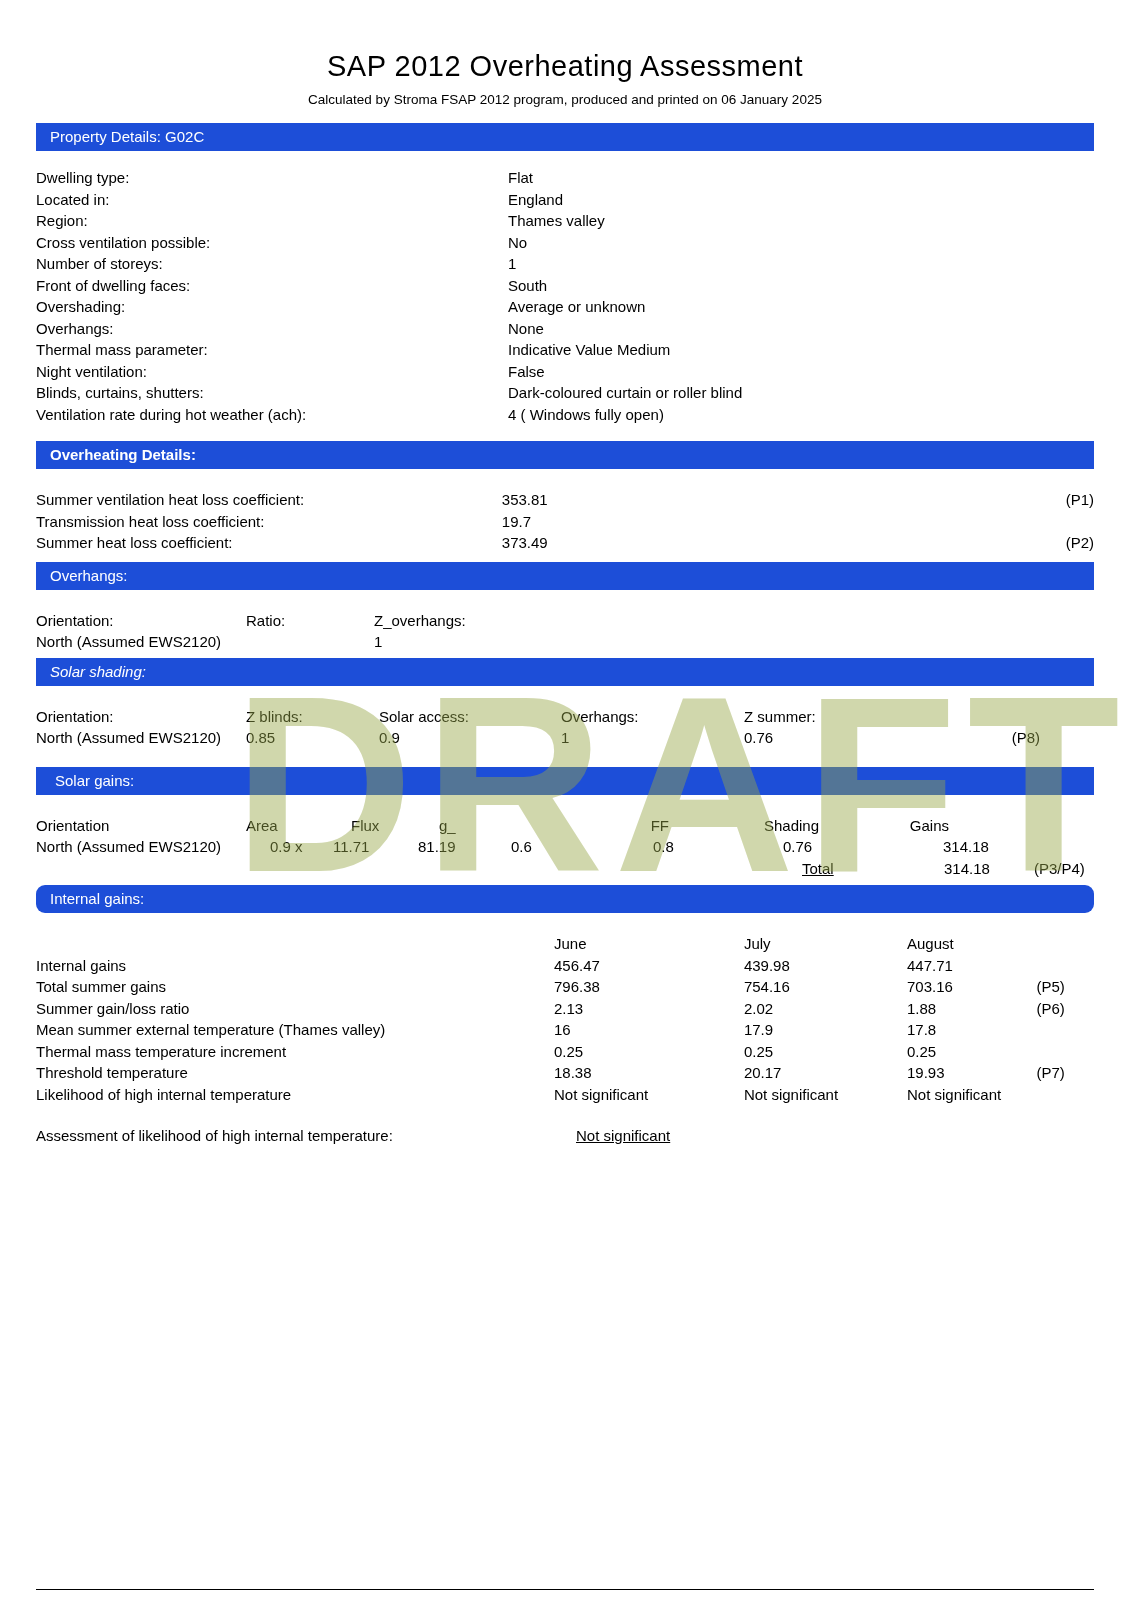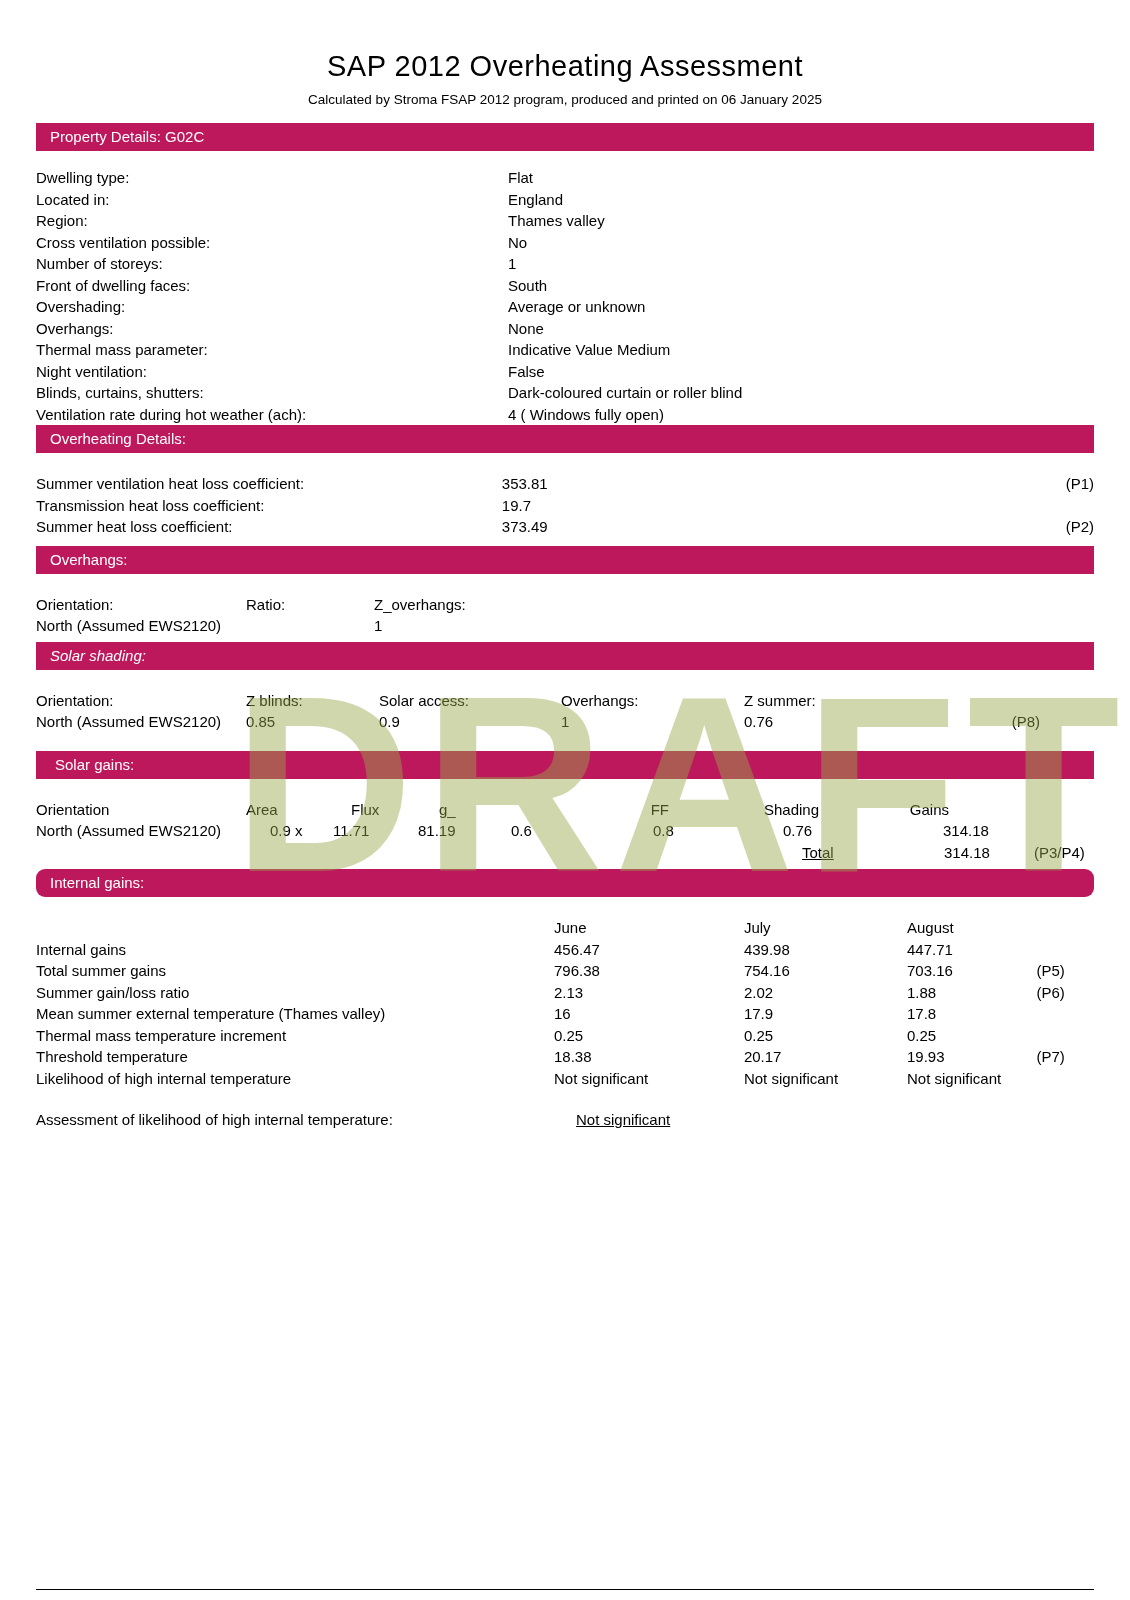--- a/index.html
+++ b/index.html
@@ -49,21 +49,21 @@
     margin-top: 50px;
   }
   .doc-subtitle {
     text-align: center;
     font-size: 13.5px;
     margin-top: 9px;
   }
 
   
   .bar {
-    background: #be185d;
+    background: #1d4ed8;
     color: #ffffff;
     font-size: 15px;
     padding: 5px 0 6px 14px;
     margin-top: 16px;
     box-sizing: border-box;
     position: relative;
     z-index: 2;
   }
 
   .content {
@@ -193,21 +193,21 @@
     <div class="row">
       <div class="lbl">Blinds, curtains, shutters:</div>
       <div class="val">Dark-coloured curtain or roller blind</div>
     </div>
     <div class="row">
       <div class="lbl">Ventilation rate during hot weather (ach):</div>
       <div class="val">4 ( Windows fully open)</div>
     </div>
   </div>
 
-  <div class="bar" style="margin-top:0;">Overheating  Details:</div>
+  <div class="bar" style="margin-top:16px;font-weight:bold;">Overheating  Details:</div>
   <div class="content">
     <div class="spacer-20"></div>
     <div class="row">
       <div class="od-lbl">Summer ventilation heat loss coefficient:</div>
       <div class="od-val">353.81</div>
       <div class="od-ref">(P1)</div>
     </div>
     <div class="row">
       <div class="od-lbl">Transmission heat loss coefficient:</div>
       <div class="od-val">19.7</div>

